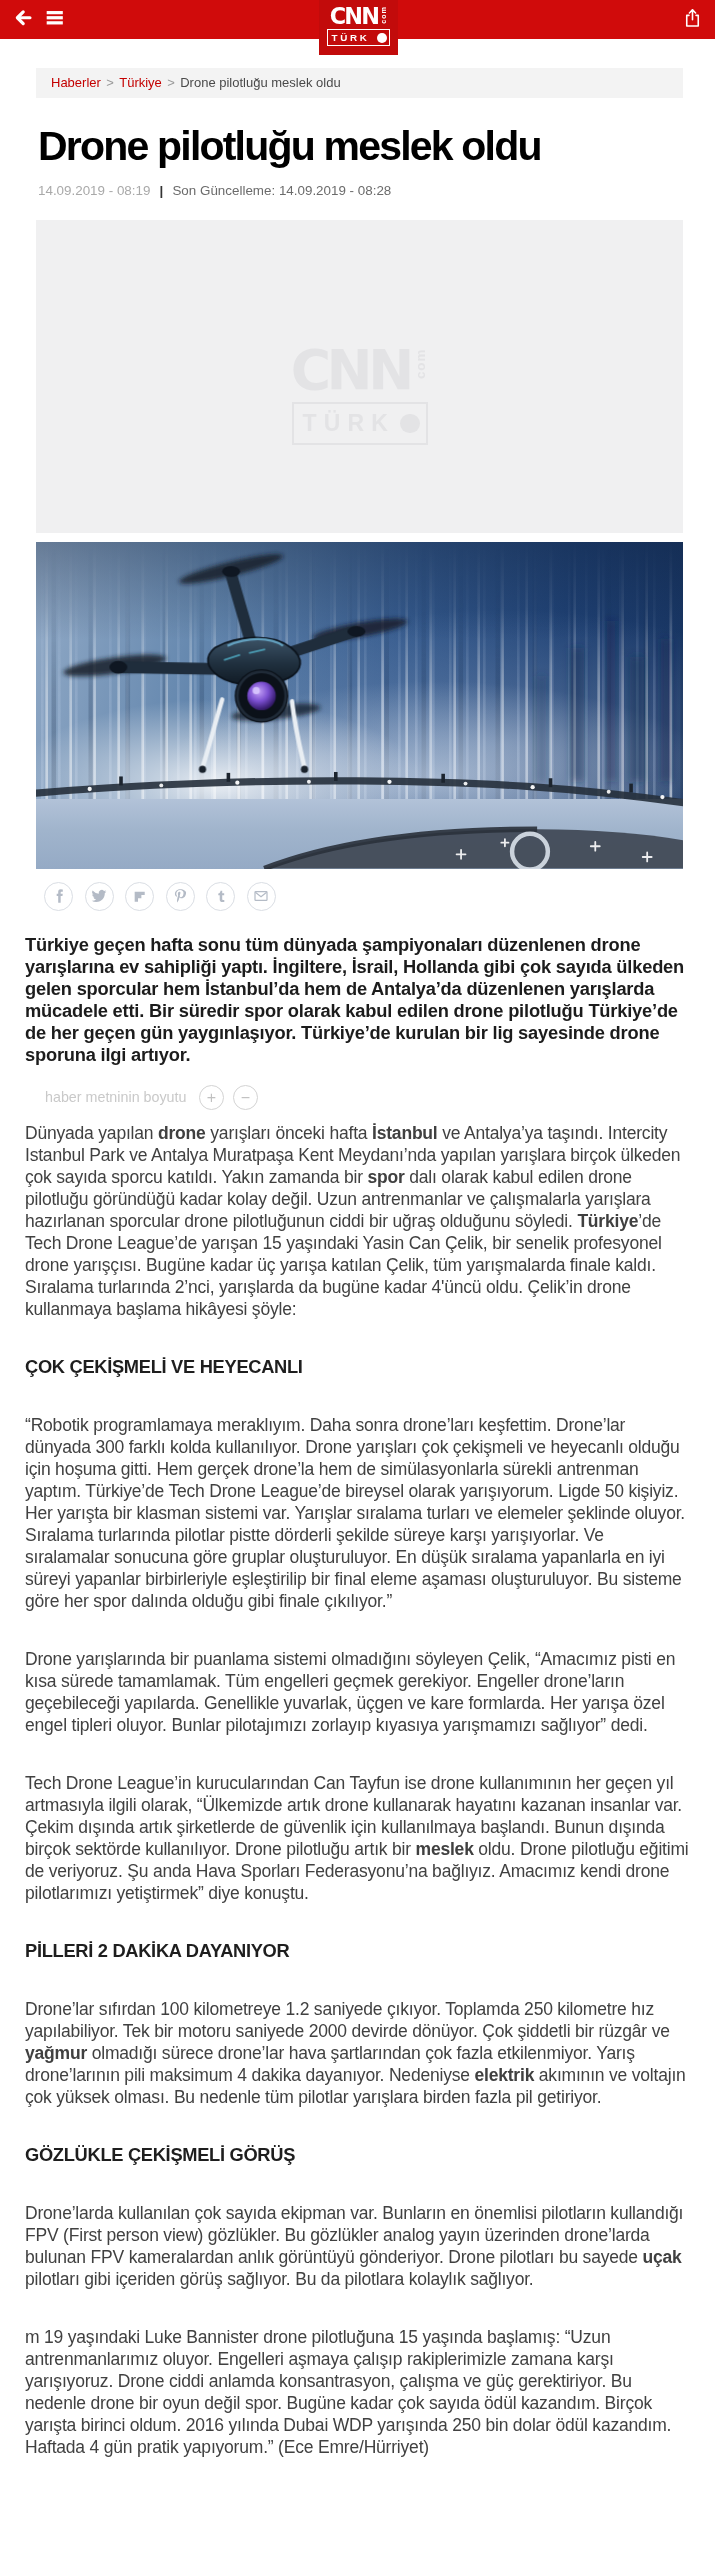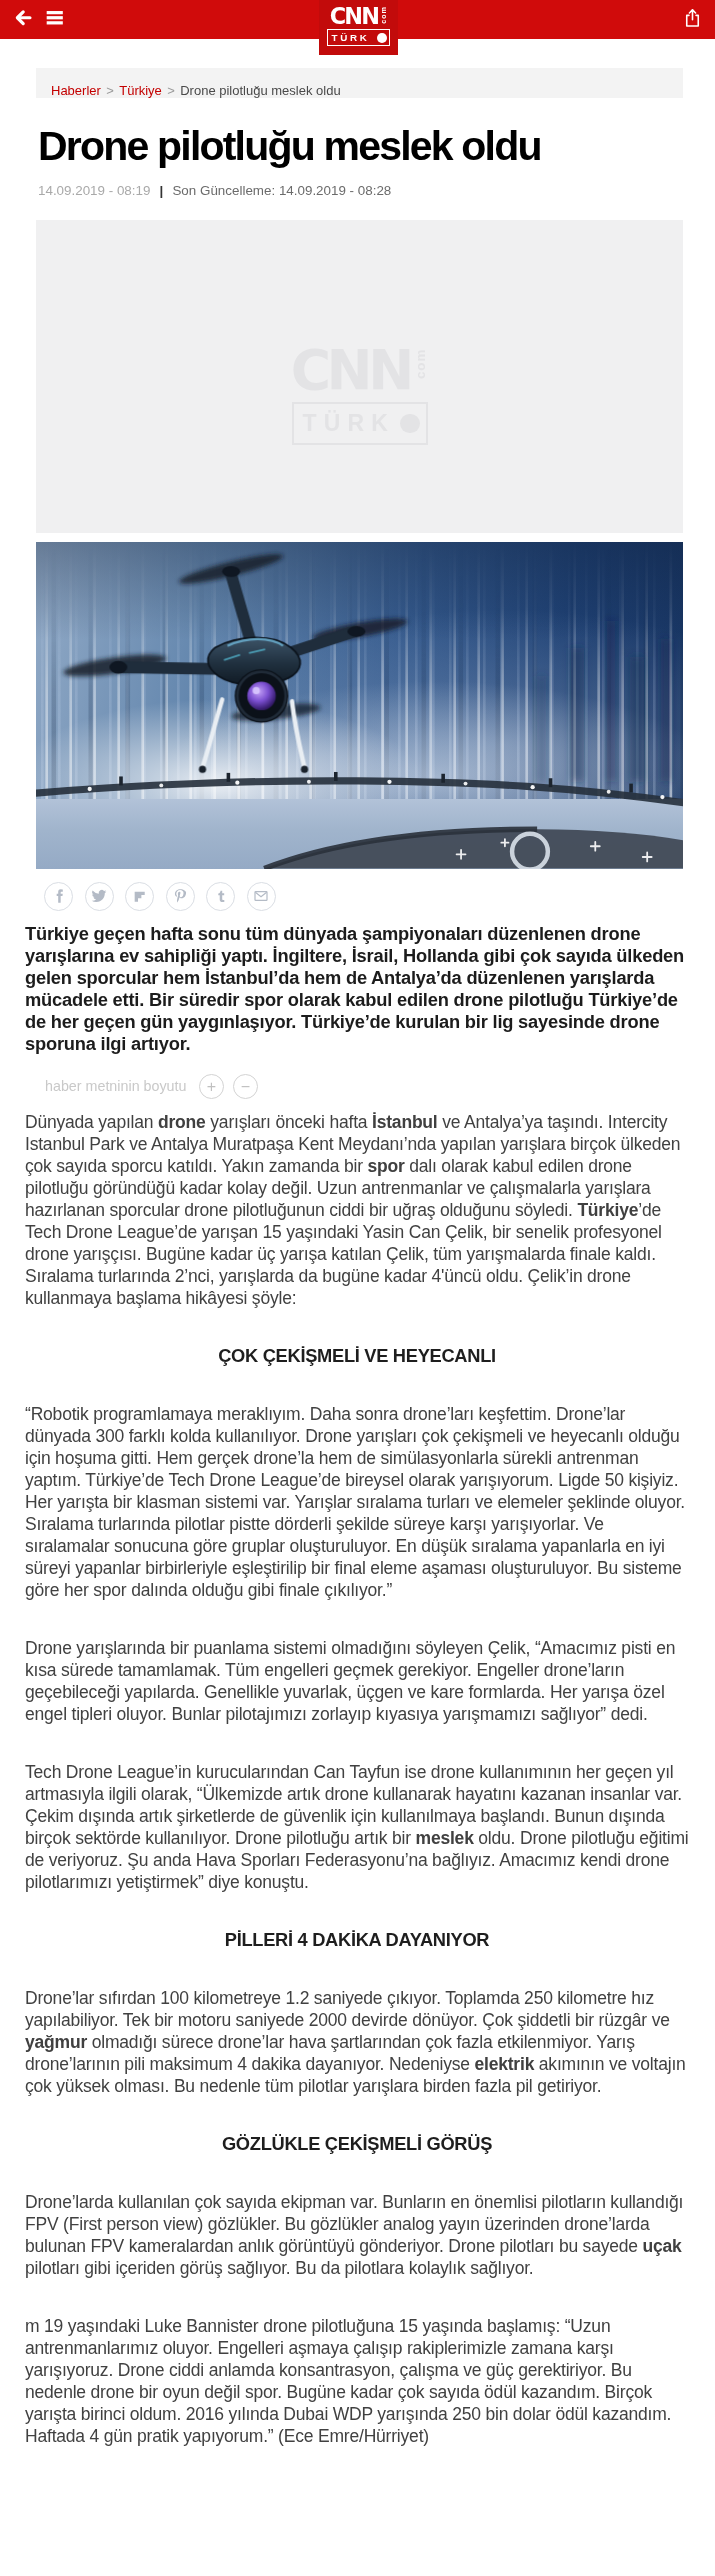--- a/index.html
+++ b/index.html
@@ -32,21 +32,21 @@
   .logo-strip {
     margin: 1.8px auto 0; width: 63px; height: 17px; border: 1.8px solid #fff;
     display: flex; align-items: center; justify-content: space-between; padding: 0 1.8px 0 3.6px;
   }
   .logo-strip .turk { color: #fff; font-weight: bold; font-size: 9.8px; letter-spacing: 2.7px; }
   .logo-strip .dot { width: 9.8px; height: 9.8px; border-radius: 50%; background: #fff; flex: none; }
 
   
   .crumbbar {
     margin: 29px 32px 0 36px; width: 647px; height: 29.5px; background: #f3f3f3;
-    display: flex; align-items: flex-end; padding-left: 15px; font-size: 13px;
+    display: flex; align-items: center; padding-left: 15px; font-size: 13px;
   }
   .crumb-link { color: #c40000; cursor: pointer; }
   .crumb-sep { color: #9a9a9a; margin: 0 5.4px; }
   .crumb-current { color: #4a4a4a; }
 
   
   h1.title {
     margin: 25px 54px 0 38px; color: #000;
     font-size: 41px; line-height: 47px; font-weight: bold; letter-spacing: -1.8px;
   }
@@ -98,21 +98,21 @@
   .share-row { margin: 12.5px 0 0 44px; display: flex; gap: 11.6px; }
   .s-circle {
     width: 29px; height: 29px; border-radius: 50%; border: 0.9px solid #dadee4;
     display: inline-flex; align-items: center; justify-content: center; cursor: pointer;
     color: #b4bbc6;
   }
   .s-circle svg { display: block; }
 
   
   .lead {
-    margin: 12px 27px 0 25px; font-weight: bold; color: #1c1c1c;
+    margin: 23px 27px 0 25px; font-weight: bold; color: #1c1c1c;
     font-size: 18.3px; line-height: 22px; letter-spacing: -0.2px;
   }
 
   
   .sizer { margin: 19px 0 0 45px; display: flex; align-items: center; }
   .sizer-label { color: #c9c9c9; font-size: 14.3px; margin-right: 12.5px; }
   .sizer-btn {
     width: 25px; height: 25px; border-radius: 50%; border: 0.9px solid #d3d3d3; background: #fff;
     color: #c0c0c0; font-size: 16px; line-height: 23px; text-align: center; cursor: pointer; margin-right: 9px;
     font-family: "Liberation Sans", sans-serif;
@@ -120,21 +120,20 @@
 
   
   .body-wrap { margin: 12.5px 26px 0 25px; }
   .body-wrap p {
     font-size: 17.5px; line-height: 22px; color: #414141; letter-spacing: -0.2px;
     margin-bottom: 36px;
   }
   .body-wrap h2 {
     font-size: 18.3px; color: #1e1e1e; font-weight: bold; letter-spacing: -0.3px;
     margin: 0 0 36px 0;
-    text-align: center;
   }
   .kw { font-weight: bold; color: #404040; cursor: pointer; }
 </style>
 </head>
 <body>
 
 <header class="appbar">
   <div class="left-icons">
     <span class="icon-btn">
       <span>
@@ -373,19 +372,19 @@
   <button class="sizer-btn">+</button>
   <button class="sizer-btn">−</button>
 </div>
 
 <div class="body-wrap" id="article-body">
     <p><span>Dünyada yapılan </span><span class="kw">drone</span><span> yarışları önceki hafta </span><span class="kw">İstanbul</span><span> ve Antalya’ya taşındı. Intercity Istanbul Park ve Antalya Muratpaşa Kent Meydanı’nda yapılan yarışlara birçok ülkeden çok sayıda sporcu katıldı. Yakın zamanda bir </span><span class="kw">spor</span><span> dalı olarak kabul edilen drone pilotluğu göründüğü kadar kolay değil. Uzun antrenmanlar ve çalışmalarla yarışlara hazırlanan sporcular drone pilotluğunun ciddi bir uğraş olduğunu söyledi. </span><span class="kw">Türkiye</span><span>’de Tech Drone League’de yarışan 15 yaşındaki Yasin Can Çelik, bir senelik profesyonel drone yarışçısı. Bugüne kadar üç yarışa katılan Çelik, tüm yarışmalarda finale kaldı. Sıralama turlarında 2’nci, yarışlarda da bugüne kadar 4'üncü oldu. Çelik’in drone kullanmaya başlama hikâyesi şöyle:</span></p>
     <h2>ÇOK ÇEKİŞMELİ VE HEYECANLI</h2>
     <p><span>“Robotik programlamaya meraklıyım. Daha sonra drone’ları keşfettim. Drone’lar dünyada 300 farklı kolda kullanılıyor. Drone yarışları çok çekişmeli ve heyecanlı olduğu için hoşuma gitti. Hem gerçek drone’la hem de simülasyonlarla sürekli antrenman yaptım. Türkiye’de Tech Drone League’de bireysel olarak yarışıyorum. Ligde 50 kişiyiz. Her yarışta bir klasman sistemi var. Yarışlar sıralama turları ve elemeler şeklinde oluyor. Sıralama turlarında pilotlar pistte dörderli şekilde süreye karşı yarışıyorlar. Ve sıralamalar sonucuna göre gruplar oluşturuluyor. En düşük sıralama yapanlarla en iyi süreyi yapanlar birbirleriyle eşleştirilip bir final eleme aşaması oluşturuluyor. Bu sisteme göre her spor dalında olduğu gibi finale çıkılıyor.”</span></p>
     <p><span>Drone yarışlarında bir puanlama sistemi olmadığını söyleyen Çelik, “Amacımız pisti en kısa sürede tamamlamak. Tüm engelleri geçmek gerekiyor. Engeller drone’ların geçebileceği yapılarda. Genellikle yuvarlak, üçgen ve kare formlarda. Her yarışa özel engel tipleri oluyor. Bunlar pilotajımızı zorlayıp kıyasıya yarışmamızı sağlıyor” dedi.</span></p>
     <p><span>Tech Drone League’in kurucularından Can Tayfun ise drone kullanımının her geçen yıl artmasıyla ilgili olarak, “Ülkemizde artık drone kullanarak hayatını kazanan insanlar var. Çekim dışında artık şirketlerde de güvenlik için kullanılmaya başlandı. Bunun dışında birçok sektörde kullanılıyor. Drone pilotluğu artık bir </span><span class="kw">meslek</span><span> oldu. Drone pilotluğu eğitimi de veriyoruz. Şu anda Hava Sporları Federasyonu’na bağlıyız. Amacımız kendi drone pilotlarımızı yetiştirmek” diye konuştu.</span></p>
-    <h2>PİLLERİ 4 DAKİKA DAYANIYOR</h2>
+    <h2>PİLLERİ 2 DAKİKA DAYANIYOR</h2>
     <p><span>Drone’lar sıfırdan 100 kilometreye 1.2 saniyede çıkıyor. Toplamda 250 kilometre hız yapılabiliyor. Tek bir motoru saniyede 2000 devirde dönüyor. Çok şiddetli bir rüzgâr ve </span><span class="kw">yağmur</span><span> olmadığı sürece drone’lar hava şartlarından çok fazla etkilenmiyor. Yarış drone’larının pili maksimum 4 dakika dayanıyor. Nedeniyse </span><span class="kw">elektrik</span><span> akımının ve voltajın çok yüksek olması. Bu nedenle tüm pilotlar yarışlara birden fazla pil getiriyor.</span></p>
     <h2>GÖZLÜKLE ÇEKİŞMELİ GÖRÜŞ</h2>
     <p><span>Drone’larda kullanılan çok sayıda ekipman var. Bunların en önemlisi pilotların kullandığı FPV (First person view) gözlükler. Bu gözlükler analog yayın üzerinden drone’larda bulunan FPV kameralardan anlık görüntüyü gönderiyor. Drone pilotları bu sayede </span><span class="kw">uçak</span><span> pilotları gibi içeriden görüş sağlıyor. Bu da pilotlara kolaylık sağlıyor.</span></p>
     <p><span>m 19 yaşındaki Luke Bannister drone pilotluğuna 15 yaşında başlamış: “Uzun antrenmanlarımız oluyor. Engelleri aşmaya çalışıp rakiplerimizle zamana karşı yarışıyoruz. Drone ciddi anlamda konsantrasyon, çalışma ve güç gerektiriyor. Bu nedenle drone bir oyun değil spor. Bugüne kadar çok sayıda ödül kazandım. Birçok yarışta birinci oldum. 2016 yılında Dubai WDP yarışında 250 bin dolar ödül kazandım. Haftada 4 gün pratik yapıyorum.” (Ece Emre/Hürriyet)</span></p>
   </div>
 
 
 </body></html>

